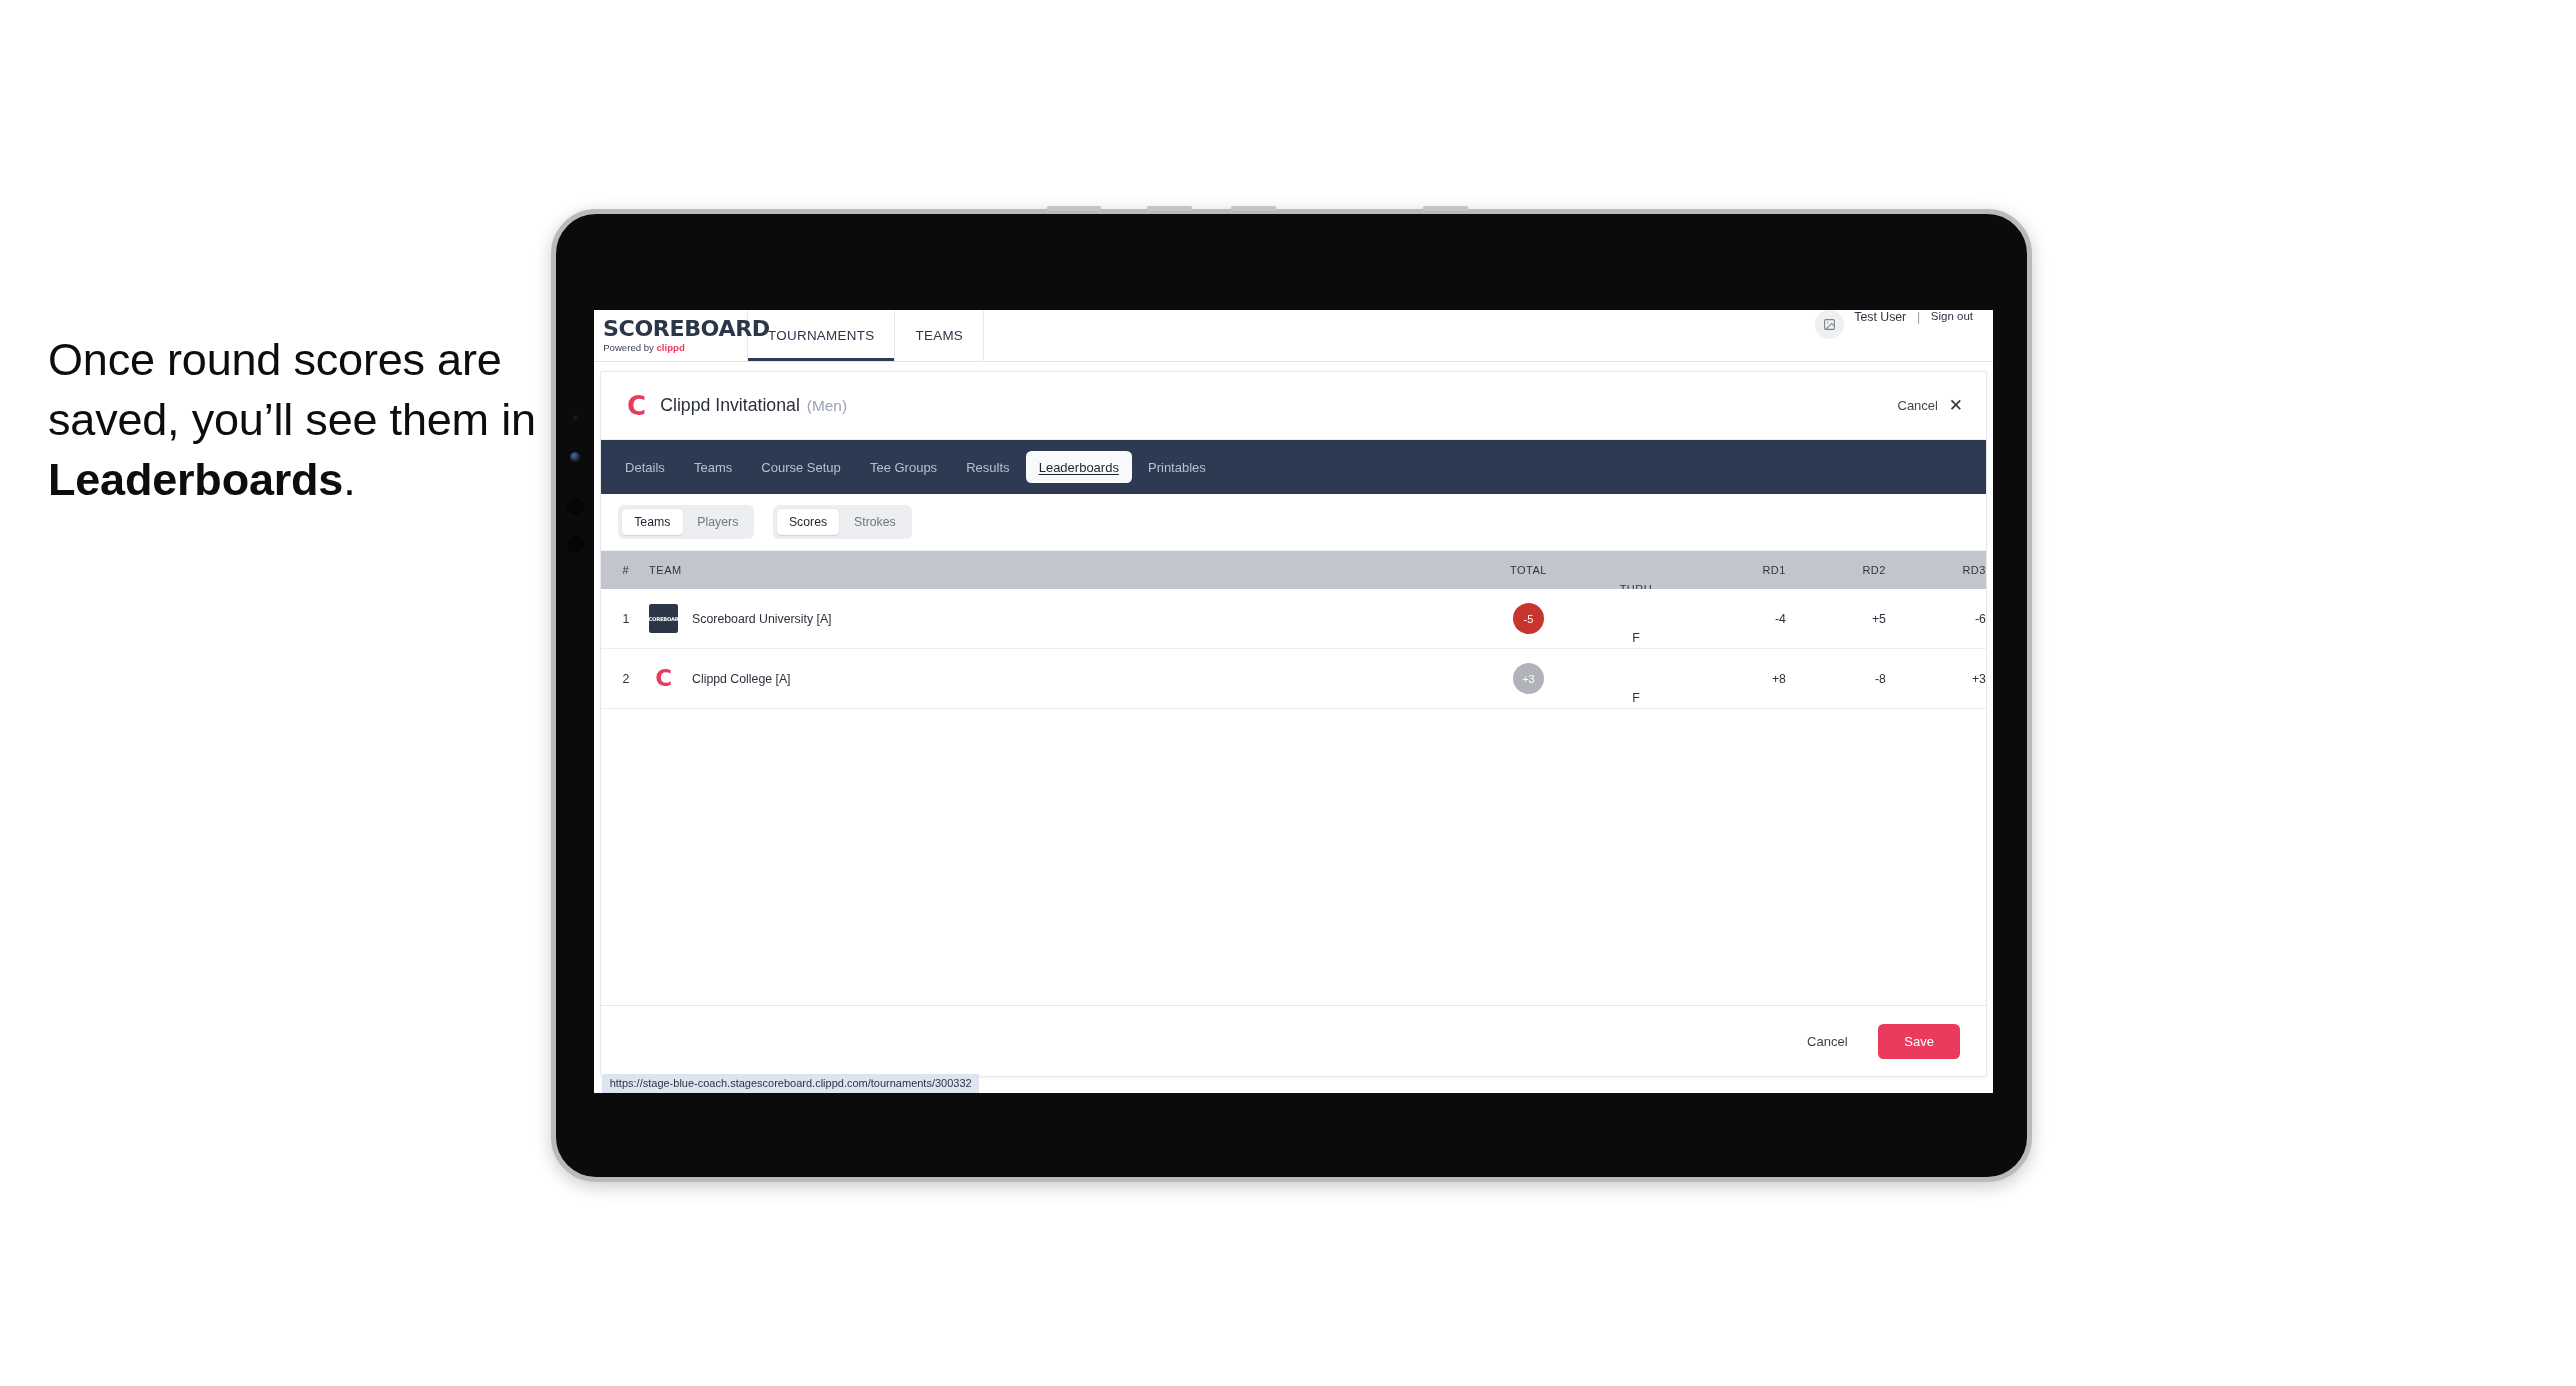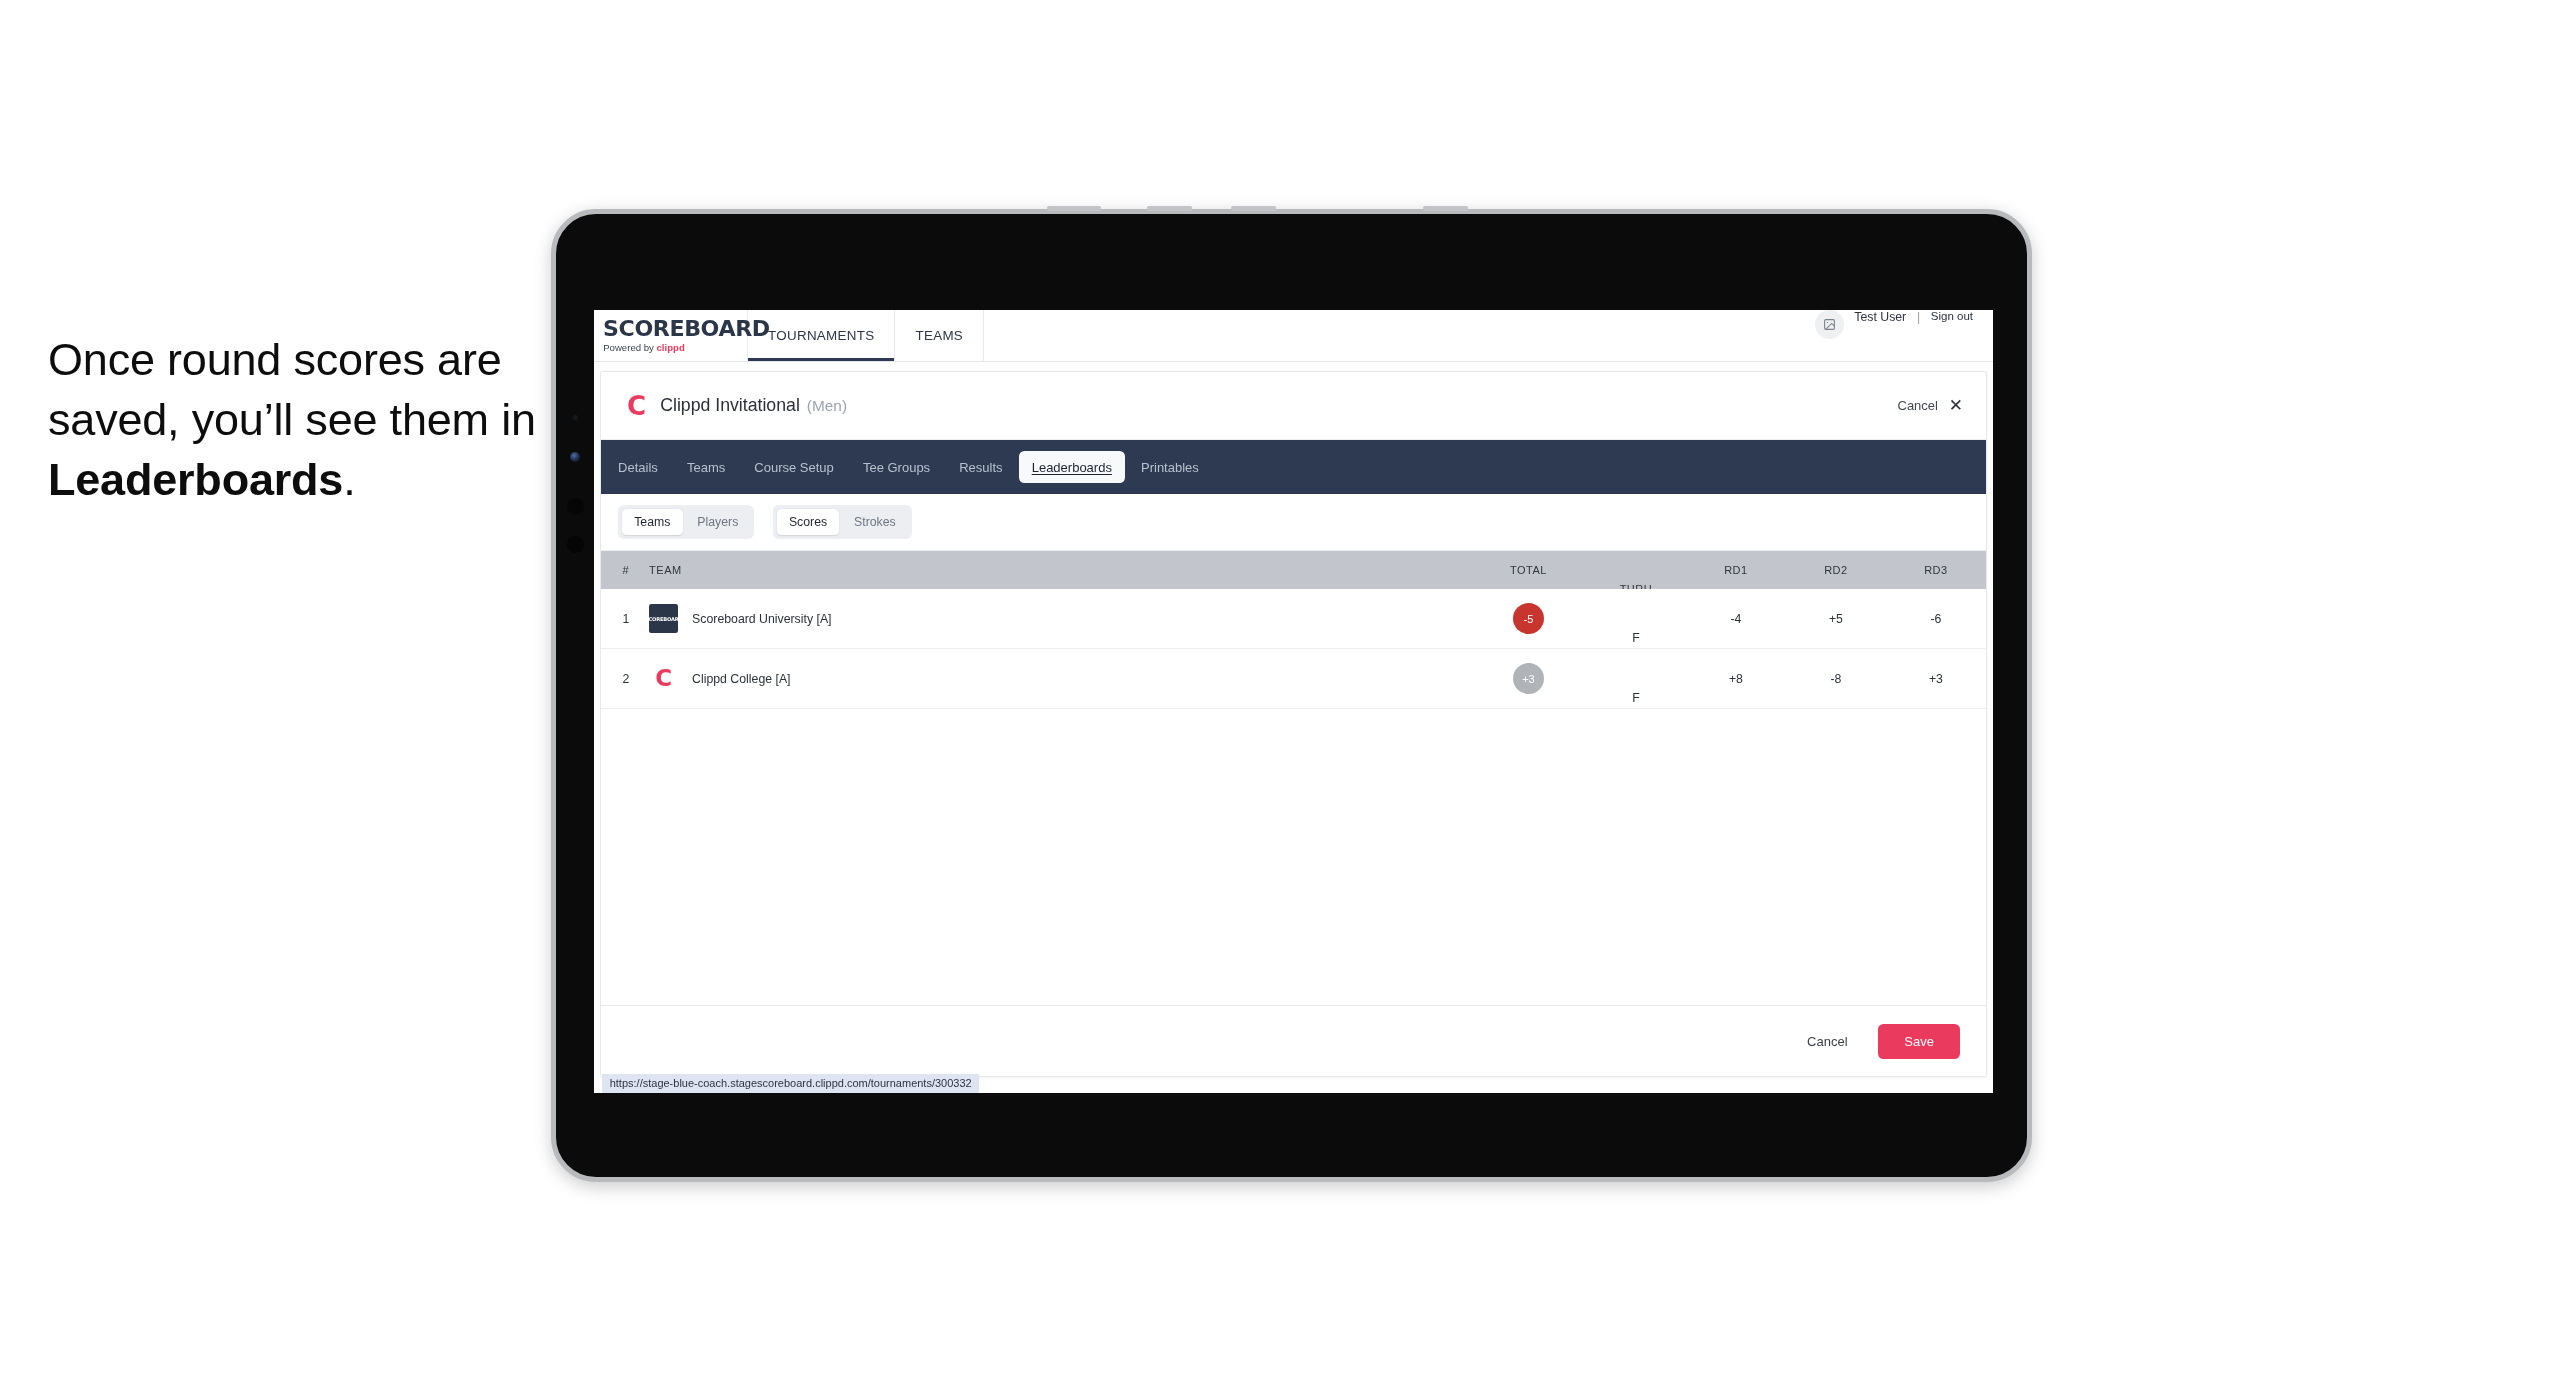--- a/index.html
+++ b/index.html
@@ -210,21 +210,21 @@
   }
   .cancel-x .lbl { font-size: 13px; color: #41464f; }
   .cancel-x .x { font-size: 17px; color: #30343c; line-height: 1; }
 
   
   .tabstrip {
     height: 54px;
     background: #2d3a52;
     display: flex;
     align-items: center;
-    padding-left: 4px;
+    padding-left: 11px;
     gap: 3.1px;
   }
   .tab {
     font-size: 13px;
     color: #b7c0cf;
     padding: 8.4px 13px;
     border-radius: 5.4px;
     cursor: pointer;
     white-space: nowrap;
   }
@@ -282,21 +282,21 @@
     align-items: center;
     border-bottom: 0.8px solid #eceef1;
     font-size: 12.3px;
     color: #2b313b;
     background: #fff;
   }
   .c-rank  { width: 48px; text-align: left; padding-left: 21.5px; }
   .c-team  { flex: 1; display: flex; align-items: center; gap: 14px; }
   .c-total { width: 115px; text-align: center; }
   .c-thru  { width: 100px; text-align: center; margin-top: 38px; }
-  .c-rd    { width: 100px; text-align: center; }
+  .c-rd    { width: 100px; text-align: right; }
 
   .team-logo-sb {
     width: 29px; height: 29px;
     background: #2b3648;
     border-radius: 2.3px;
     display: flex; align-items: center; justify-content: center;
     overflow: hidden;
   }
   .team-logo-sb span {
     font-family: "DejaVu Sans", sans-serif;

